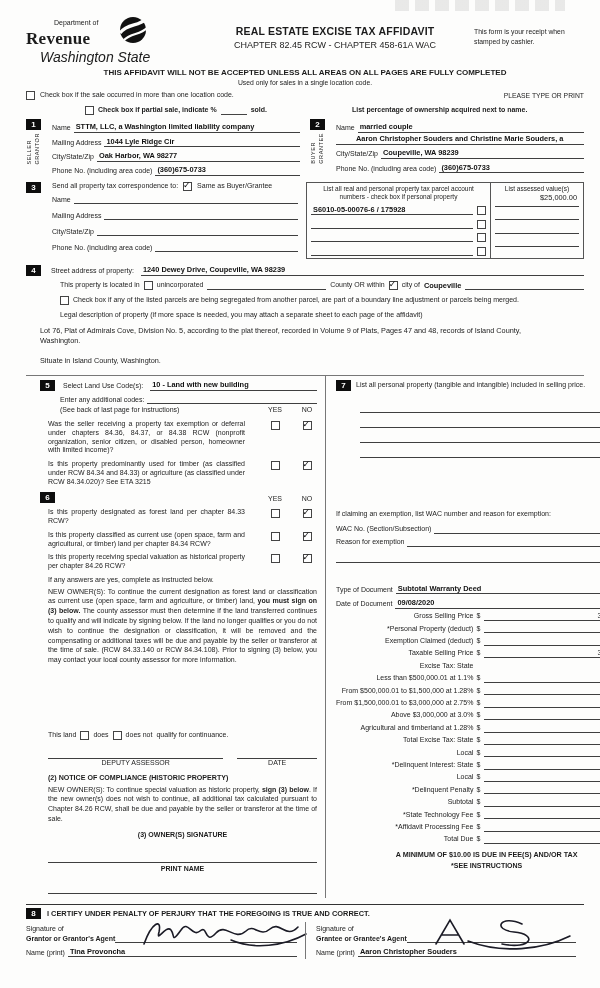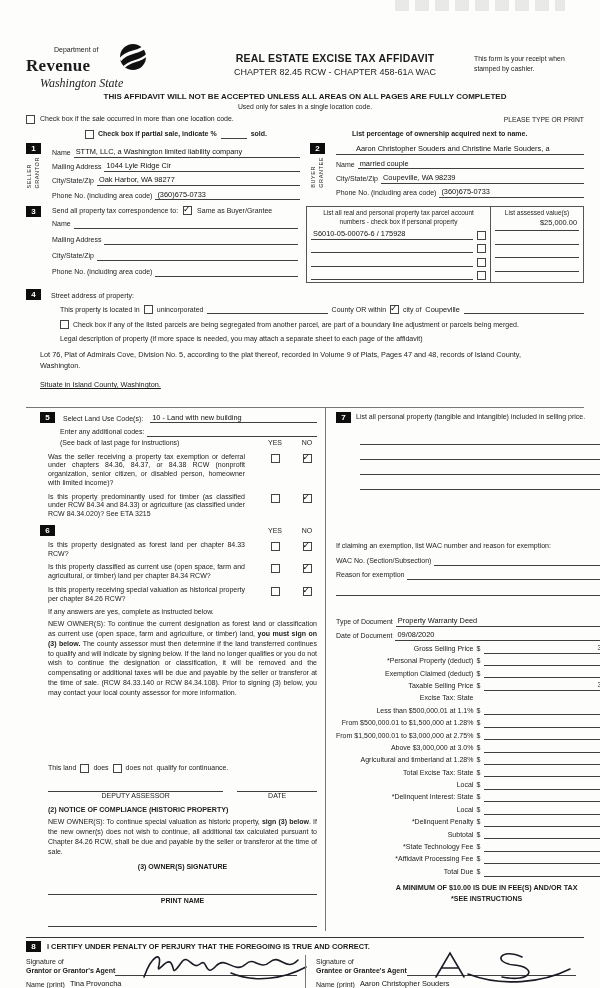--- a/index.html
+++ b/index.html
@@ -2,25 +2,25 @@
 <html><head>
 <meta charset="utf-8">
 <style>
   html,body{margin:0;padding:0;background:#e9e9e9;}
   .page{position:relative;width:600px;height:988px;margin:0 auto;background:#fdfdfc;
         font-family:"Liberation Sans",sans-serif;color:#1c1c1c;overflow:hidden;
         box-sizing:border-box;padding:6px 16px 0 26px;font-size:7px;line-height:1.25;}
   .faint-stamp{position:absolute;left:395px;top:0;width:170px;height:11px;opacity:.12;
         background:repeating-linear-gradient(90deg,#555 0 14px,transparent 14px 20px);}
   
-  .hdr{display:flex;margin-top:40px;}
+  .hdr{display:flex;margin-top:13px;}
   .logo{width:170px;position:relative;}
   .logo .dept{font-size:7px;margin-left:28px;}
   .logo .rev{font-family:"Liberation Serif",serif;font-weight:bold;font-size:17px;letter-spacing:.3px;}
-  .logo .wa{font-family:Liberation Serif, serif;font-style:italic;font-size:12px;margin-left:14px;}
+  .logo .wa{font-family:Liberation Sans, sans-serif;font-style:italic;font-size:14px;margin-left:14px;}
   .logo svg{position:absolute;left:92px;top:-4px;}
   .titleblk{flex:1;text-align:center;padding-top:6px;}
   .title{font-weight:bold;font-size:10.5px;letter-spacing:.2px;}
   .subtitle{font-size:9px;margin-top:2px;}
   .receipt{width:110px;font-size:6.8px;padding-top:8px;line-height:1.4;}
   .warn{text-align:center;font-weight:bold;font-size:8px;margin-top:1px;}
   .usedonly{text-align:center;font-size:6.8px;margin-top:1px;}
   .introrow{display:flex;justify-content:space-between;margin-top:4px;}
   .chkline{display:flex;gap:5px;width:220px;}
   .typeprint{font-size:6.8px;align-self:flex-end;}
@@ -33,42 +33,42 @@
   .cb.checked::after{content:"✓";position:absolute;left:-1px;top:-3px;font-size:9px;color:#111;}
   
   .badge{display:inline-block;background:#0d0d0d;color:#fff;font-weight:bold;font-size:8px;
          min-width:15px;height:11px;text-align:center;line-height:11px;flex:none;}
   .vert{display:flex;gap:1px;margin-top:3px;}
   .vert span{writing-mode:vertical-rl;transform:rotate(180deg);font-size:5.5px;letter-spacing:.6px;color:#222;}
   
   .frow{display:flex;align-items:flex-end;margin-top:3.5px;}
   .lbl{white-space:nowrap;margin-right:3px;}
   .fill{flex:1;border-bottom:1px solid #3f3f3f;min-height:9px;padding:0 2px;}
-  .val{font-size:7.4px;color:#111;}
+  .val{font-size:7.4px;color:#111;font-weight:bold;}
   
   .parties{display:grid;grid-template-columns:1fr 1fr;column-gap:10px;margin-top:4px;}
   .party{display:flex;}
   .rail{width:26px;flex:none;display:flex;flex-direction:column;align-items:flex-start;}
   .pfields{flex:1;}
   
   .s3grid{display:grid;grid-template-columns:1fr 278px;column-gap:8px;margin-top:6px;}
   .s3left{display:flex;}
   .pbox{border:1px solid #555;display:grid;grid-template-columns:1fr 92px;}
   .pboxL{padding:2px 4px;border-right:1px solid #555;}
   .pboxR{padding:2px 4px;}
   .phead{font-size:6.5px;text-align:center;line-height:1.3;}
   .prow{display:flex;align-items:flex-end;height:13.5px;gap:4px;}
   .arow{display:flex;height:13.5px;}
   .aval{flex:1;border-bottom:1px solid #3f3f3f;text-align:right;font-size:7.4px;padding-right:2px;}
   
   .s4{margin-top:6px;}
   .s4row{display:flex;align-items:flex-end;gap:4px;}
   .legal{margin-left:34px;margin-top:6px;}
   .legaltxt{margin:6px 0 0 14px;width:500px;font-size:7.3px;line-height:1.45;}
-  .situate{margin:9px 0 18px 14px;font-size:7.3px;text-decoration:underline;}
+  .situate{margin:9px 0 10px 14px;font-size:7.3px;}
   
   .mid{display:grid;grid-template-columns:300px 1fr;border-top:1px solid #777;}
   .midL{border-right:1px solid #777;padding:4px 8px 4px 22px;}
   .midR{padding:4px 2px 4px 10px;}
   .qhead{display:flex;justify-content:flex-end;gap:12px;font-size:7px;margin-top:3px;}
   .qhead span{width:20px;text-align:center;}
   .qrow{display:flex;margin-top:5px;}
   .qtxt{flex:1;text-align:justify;padding-right:8px;}
   .qcol{width:20px;display:flex;justify-content:center;align-items:flex-start;padding-top:1px;flex:none;margin-left:12px;}
   .qcol:first-of-type{margin-left:0;}
@@ -175,26 +175,26 @@
     </div>
     <div class="party">
       <div class="rail">
         <span class="badge">2</span>
         <div class="vert">
           <span>BUYER</span>
           <span>GRANTEE</span>
         </div>
       </div>
       <div class="pfields">
+        <div class="frow">
+            <span class="lbl">Name</span>
+          <span class="fill"><span class="val">married couple</span></span>
+          </div>
         <div class="frow" style="margin-top:1px;">
           <span class="fill"><span class="val" style="padding-left:18px;">Aaron Christopher Souders and Christine Marie Souders, a</span></span>
-          </div>
-        <div class="frow">
-            <span class="lbl">Name</span>
-          <span class="fill"><span class="val">married couple</span></span>
           </div>
         <div class="frow">
             <span class="lbl">City/State/Zip</span>
           <span class="fill"><span class="val">Coupeville, WA 98239</span></span>
           </div>
         <div class="frow">
             <span class="lbl">Phone No. (including area code)</span>
           <span class="fill"><span class="val">(360)675-0733</span></span>
           </div>
       </div>
@@ -265,20 +265,21 @@
             <span class="aval"></span>
           </div>
       </div>
     </div>
   </div>
 
   <div class="s4">
     <div class="s4row">
       <span class="badge">4</span>
       <span class="lbl" style="margin-left:6px;">Street address of property:</span>
+      <span class="fill"><span class="val">1240 Dewey Drive, Coupeville, WA 98239</span></span>
     </div>
     <div class="s4row" style="margin-top:4px;margin-left:34px;">
       <span>This property is located in</span>
       <span class="cb"></span>
       <span>unincorporated</span>
       <span class="fill" style="max-width:120px;"></span>
       <span>County OR within</span>
       <span class="cb checked"></span>
       <span>city of</span>
       <span class="val">Coupeville</span>
@@ -407,21 +408,21 @@
           <span class="fill" style="max-width:190px;"></span>
         </div>
       <div class="frow">
           <span class="lbl">Reason for exemption</span>
           <span class="fill"></span>
         </div>
       <div class="sigline" style="margin:5px 6px 0 0;"></div>
       <div style="height:17px;"></div>
       <div class="frow">
           <span class="lbl">Type of Document</span>
-        <span class="fill"><span class="val">Property Warranty Deed</span></span>
+        <span class="fill"><span class="val">Subtotal Warranty Deed</span></span>
         </div>
       <div class="frow">
           <span class="lbl">Date of Document</span>
         <span class="fill"><span class="val">09/08/2020</span></span>
         </div>
 
       <div class="mrow">
           <span class="mlabel">Gross Selling Price</span>
           <span class="dollar">$</span>
           <span class="mline">385,000.00</span>

